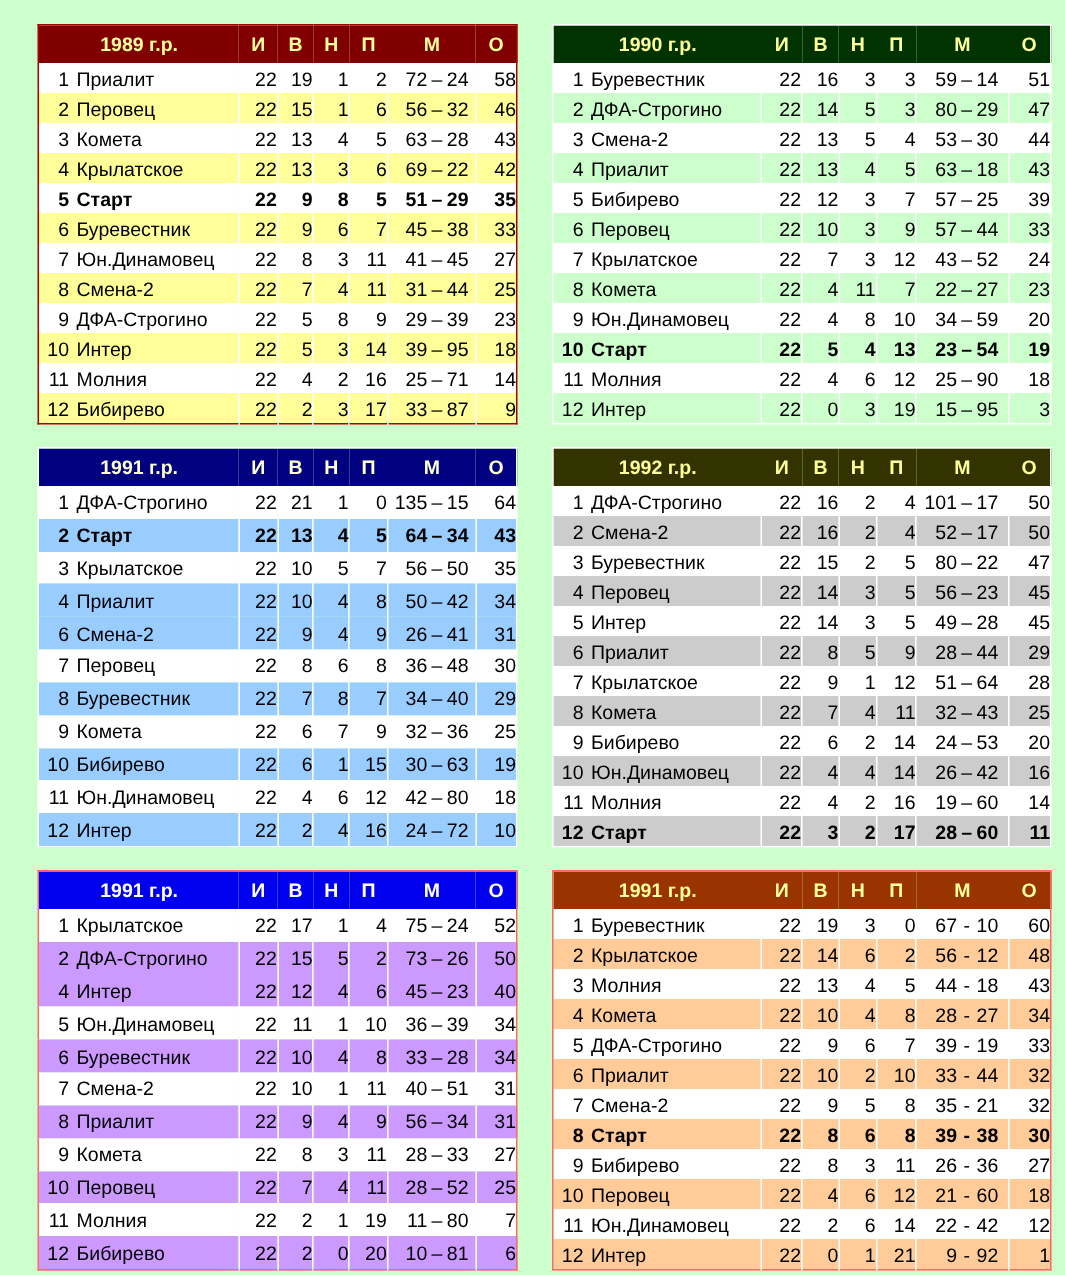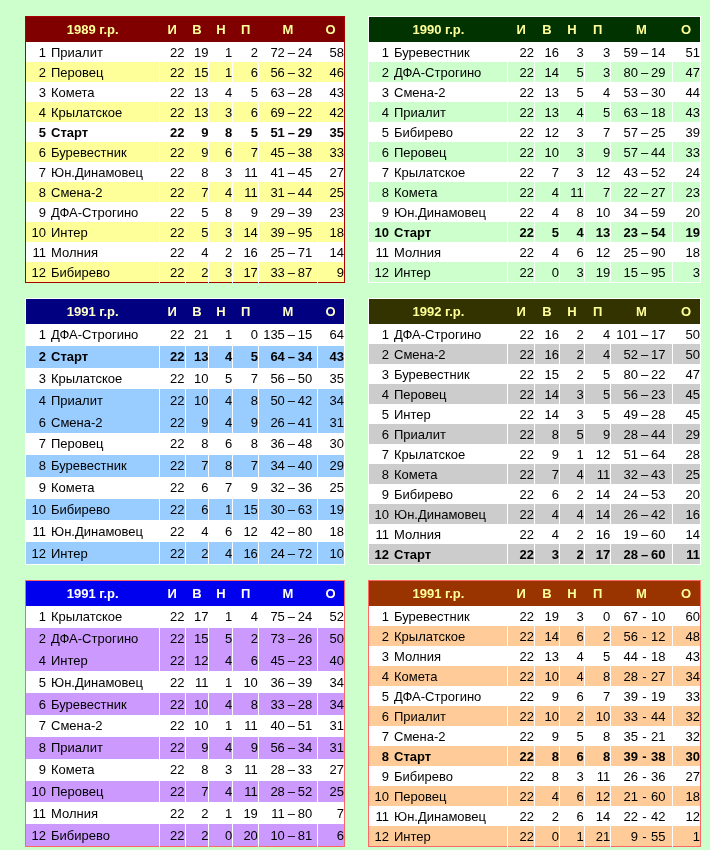--- a/index.html
+++ b/index.html
@@ -1186,19 +1186,19 @@
 
   <tr class="alt">
     <td class="c-name">
       <span class="rank">12</span><span class="team">Интер</span>
     </td>
     <td class="c-i">22</td>
     <td class="c-w">0</td>
     <td class="c-d">1</td>
     <td class="c-l">21</td>
     <td class="c-m">
-      <span class="gf">9</span><span class="sep">-</span><span class="ga">55</span>
+      <span class="gf">9</span><span class="sep">-</span><span class="ga">92</span>
     </td>
     <td class="c-o">1</td>
   </tr>
 </tbody>
   </table>
 </div>
 
 </body></html>

